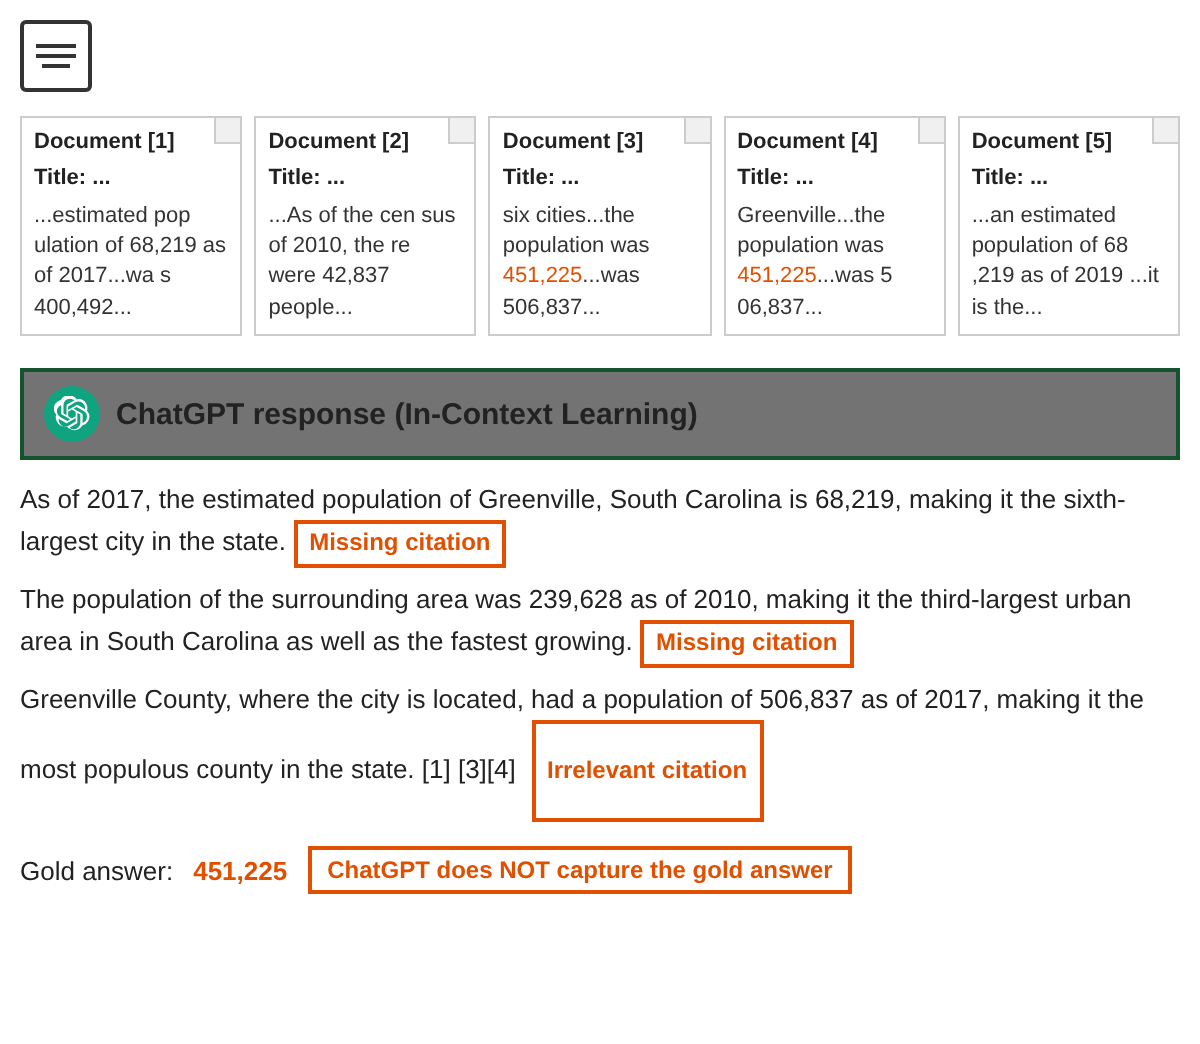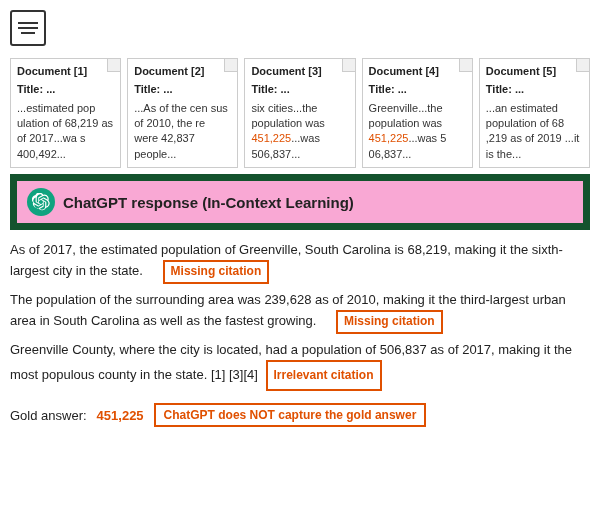--- a/index.html
+++ b/index.html
@@ -44,21 +44,21 @@
     .header-title {
       font-size: 18px;
       font-weight: bold;
       color: #111;
     }
 
     
     .documents-row {
       display: flex;
       gap: 6px;
-      margin-bottom: 6px;
+      margin-bottom: 16px;
       border-radius: 28px;
     }
     .document-card {
       flex: 1;
       border: 1px solid #ccc;
       padding: 5px 6px;
       font-size: 11px;
       background: #fff;
       position: relative;
     }
@@ -84,24 +84,24 @@
     }
     .doc-highlight {
       color: #e05000;
     }
 
     
     .chatgpt-header {
       display: flex;
       align-items: center;
       gap: 8px;
-      background: #f9a8d4;
+      background: #737373;
       padding: 7px 10px;
       margin-bottom: 10px;
-      border: 7px solid #14532d;
+      border: 2px solid #14532d;
     }
     .chatgpt-icon {
       width: 28px;
       height: 28px;
       background: #10a37f;
       border-radius: 50%;
       display: flex;
       align-items: center;
       justify-content: center;
       flex-shrink: 0;
@@ -124,31 +124,31 @@
     .response-paragraph {
       display: inline;
     }
     .citation-box {
       display: inline-block;
       border: 2px solid #e05000;
       color: #e05000;
       font-weight: bold;
       font-size: 12px;
       padding: 2px 6px;
-      margin-left: 16px;
+      margin-left: 0;
       vertical-align: middle;
       line-height: 1.3;
     }
     .irrelevant-box {
       display: inline-block;
       border: 2px solid #e05000;
       color: #e05000;
       font-weight: bold;
       font-size: 12px;
-      padding: 6px 6px;
+      padding: 16px 6px;
       margin-left: 4px;
       vertical-align: middle;
       line-height: 1.3;
     }
 
     
     .gold-answer-row {
       display: flex;
       align-items: center;
       gap: 10px;

